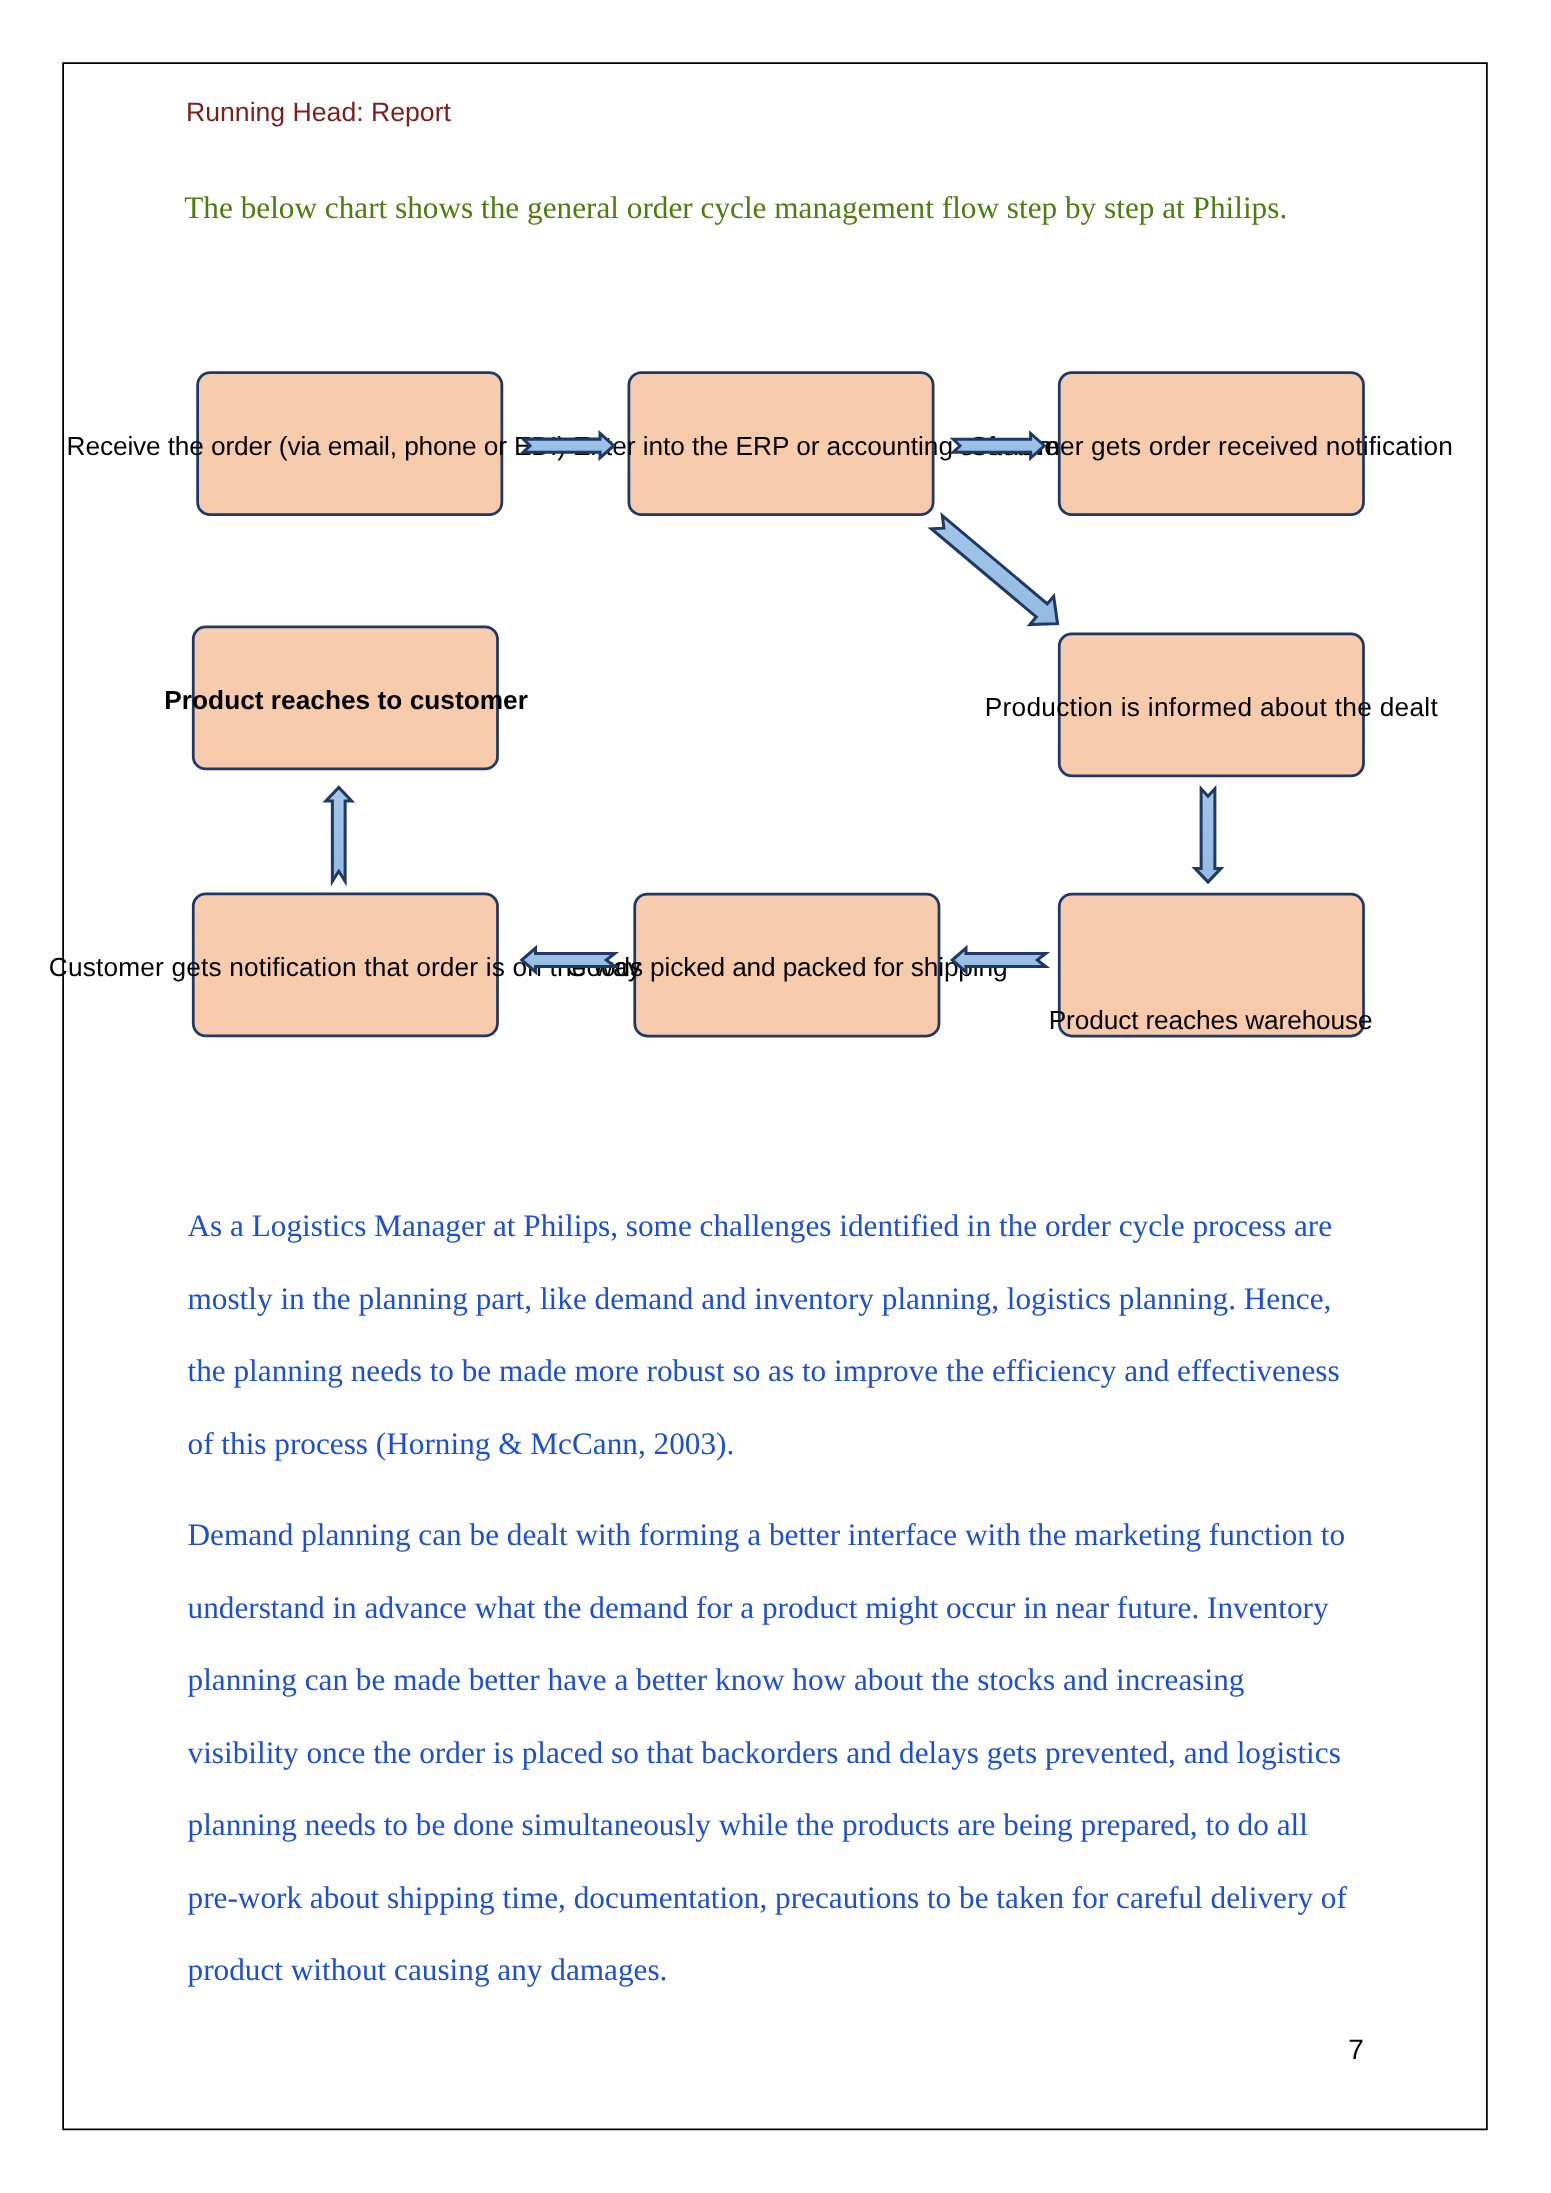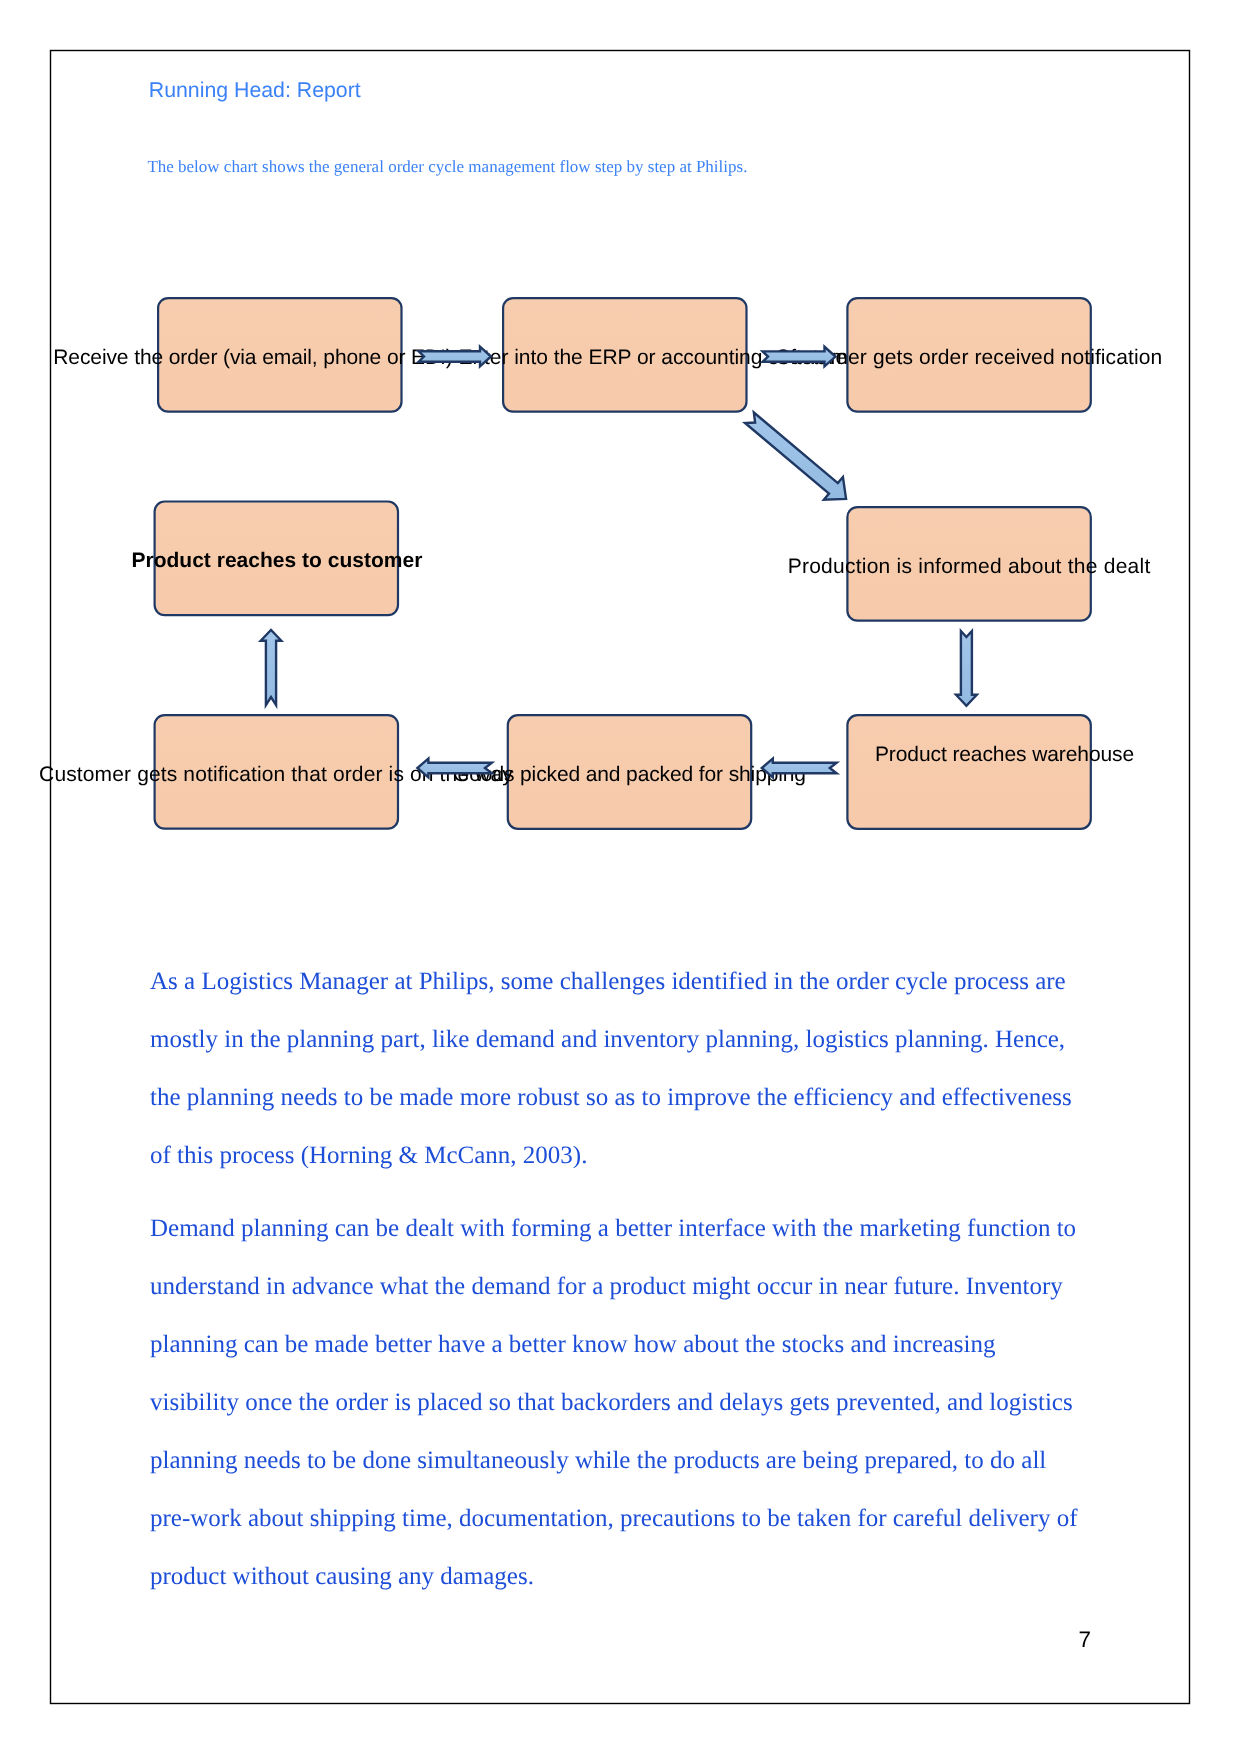--- a/index.html
+++ b/index.html
@@ -2,24 +2,24 @@
 <html><head>
 <meta charset="utf-8">
 <title>Running Head: Report</title>
 <style>
   html,body{margin:0;padding:0;background:#ffffff;}
   body{width:1241px;height:1754px;overflow:hidden;position:relative;
        font-family:"Liberation Serif", serif;
        -webkit-font-smoothing:antialiased;text-rendering:geometricPrecision;}
   .page-frame{position:absolute;left:0;top:0;}
   .running-head{position:absolute;left:148.8px;top:77.6px;
-       font-family:"Liberation Sans",sans-serif;font-size:21.3px;color:#3b82f6;white-space:nowrap;
+       font-family:"Liberation Sans",sans-serif;font-size:21.3px;color:#7f1d1d;white-space:nowrap;
        transform:translateZ(0);}
-  .intro{position:absolute;left:147.4px;top:152px;font-size:17px;line-height:29px;
-       white-space:nowrap;color:#3b82f6;transform:translateZ(0);}
+  .intro{position:absolute;left:147.4px;top:152px;font-size:25px;line-height:29px;
+       white-space:nowrap;color:#4d7c0f;transform:translateZ(0);}
   .layer{position:absolute;left:0;top:0;width:1241px;height:900px;}
   .nodelabel{position:absolute;font-family:"Liberation Sans",sans-serif;font-size:21px;
        white-space:nowrap;color:#000;line-height:1;transform:translate(-50%,0) translateZ(0);}
   .para{position:absolute;left:150px;width:935px;font-size:25px;line-height:58.1px;
        color:#1d4ed8;text-align:left;transform:translateZ(0);}
   .pagenum{position:absolute;font-family:"Liberation Sans",sans-serif;font-size:22.5px;color:#000;
        transform:translateZ(0);}
 </style>
 </head>
 <body>
@@ -46,21 +46,21 @@
   <rect x="847.4" y="715.2" width="243.4" height="113.6" rx="10" ry="10" fill="url(#nodeGrad)" stroke="#1F3864" stroke-width="2.2"></rect>
   <rect x="507.8" y="715.2" width="243.4" height="113.6" rx="10" ry="10" fill="url(#nodeGrad)" stroke="#1F3864" stroke-width="2.2"></rect>
   <rect x="154.6" y="715.1" width="243.4" height="113.6" rx="10" ry="10" fill="url(#nodeGrad)" stroke="#1F3864" stroke-width="2.2"></rect>
   <rect x="154.6" y="501.5" width="243.4" height="113.6" rx="10" ry="10" fill="url(#nodeGrad)" stroke="#1F3864" stroke-width="2.2"></rect>
 </svg>
 
 <div class="nodelabel" style="left:253px;top:346.5px;letter-spacing:-0.103px;">Receive the order (via email, phone or EDI)</div>
 <div class="nodelabel" style="left:652.8px;top:346.5px;letter-spacing:-0.050px;">Enter into the ERP or accounting software</div>
 <div class="nodelabel" style="left:968.7px;top:346.5px;letter-spacing:0.107px;">Customer gets order received notification</div>
 <div class="nodelabel" style="left:969.1px;top:555.5px;letter-spacing:0.237px;">Production is informed about the dealt</div>
-<div class="nodelabel" style="left:968.5px;top:744px;letter-spacing:-0.095px;margin-left:36px;">Product reaches warehouse</div>
+<div class="nodelabel" style="left:968.5px;top:806px;letter-spacing:-0.095px;">Product reaches warehouse</div>
 <div class="nodelabel" style="left:629.5px;top:763.5px;letter-spacing:-0.122px;">Goods picked and packed for shipping</div>
 <div class="nodelabel" style="left:276px;top:763.5px;letter-spacing:0.136px;">Customer gets notification that order is on the way</div>
 <div class="nodelabel" style="left:276.9px;top:549.5px;letter-spacing:0.013px;font-weight:bold;">Product reaches to customer</div>
 
 <svg class="layer" id="arrows-layer" viewBox="0 0 1241 900">
   <defs>
     <linearGradient id="arrGrad" x1="0" y1="0" x2="0" y2="1">
       <stop offset="0" stop-color="#A3C6EA"></stop>
         <stop offset="1" stop-color="#93BAE1"></stop>
     </linearGradient>

